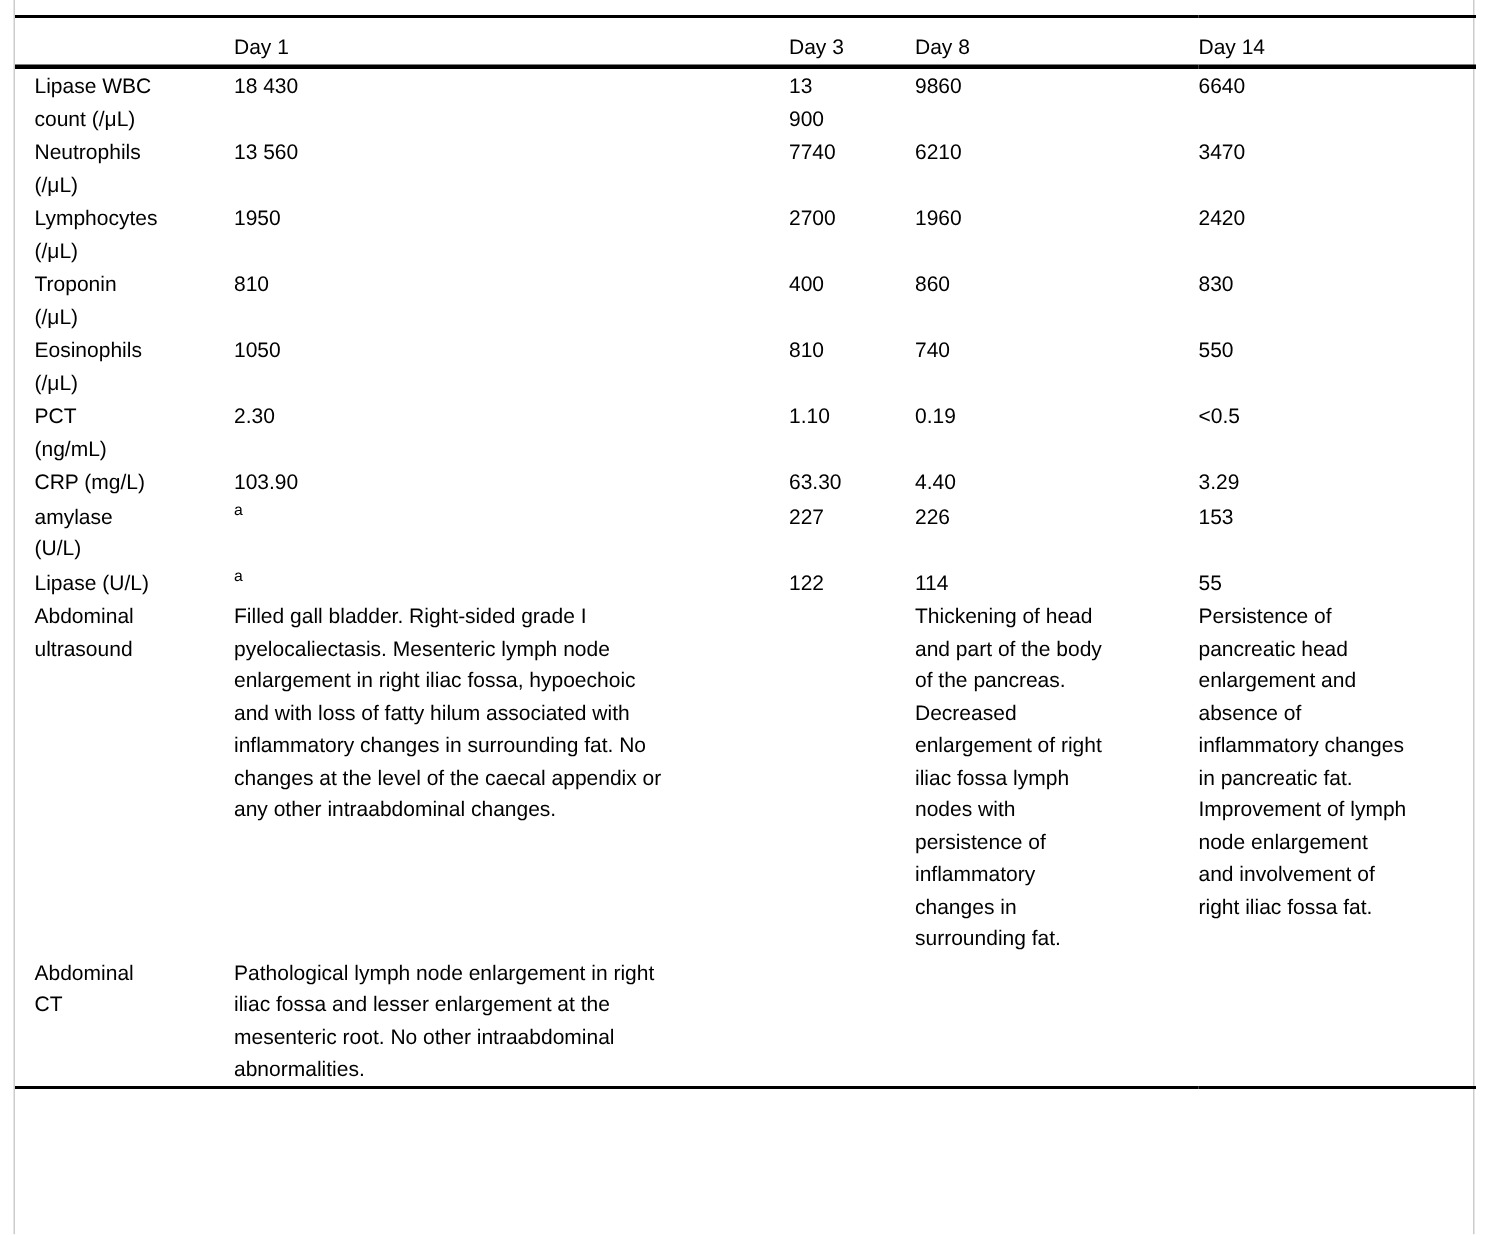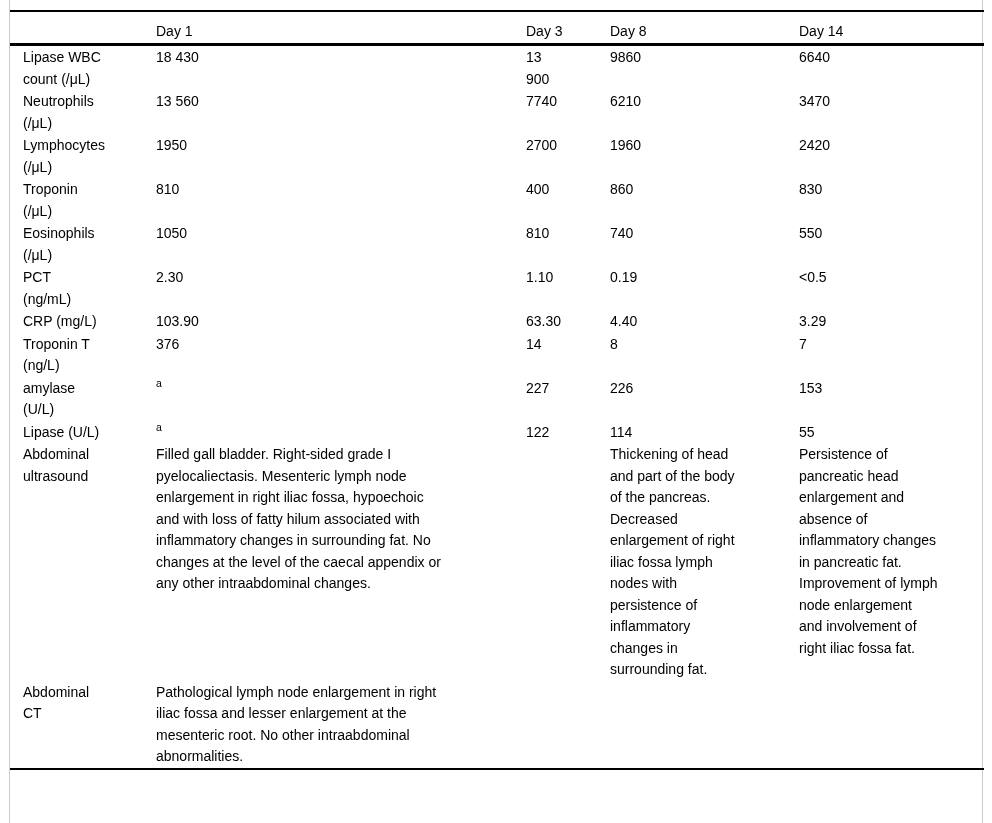--- a/index.html
+++ b/index.html
@@ -133,28 +133,20 @@
             <td>&lt;0.5</td>
           </tr>
           <tr>
             <td class="label-col">CRP (mg/L)</td>
             <td>103.90</td>
             <td>63.30</td>
             <td>4.40</td>
             <td>3.29</td>
           </tr>
           <tr>
-            <td class="label-col">Troponin T
-(ng/L)</td>
-            <td>376</td>
-            <td>14</td>
-            <td>8</td>
-            <td>7</td>
-          </tr>
-          <tr>
             <td class="label-col">amylase
 (U/L)</td>
             <td><span class="sup">a</span></td>
             <td>227</td>
             <td>226</td>
             <td>153</td>
           </tr>
           <tr>
             <td class="label-col">Lipase (U/L)</td>
             <td><span class="sup">a</span></td>

